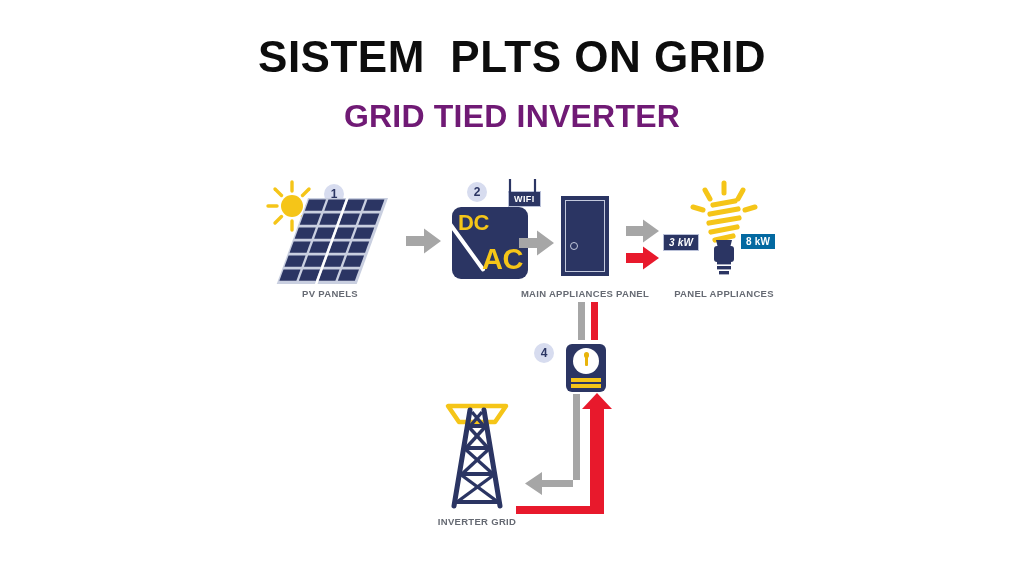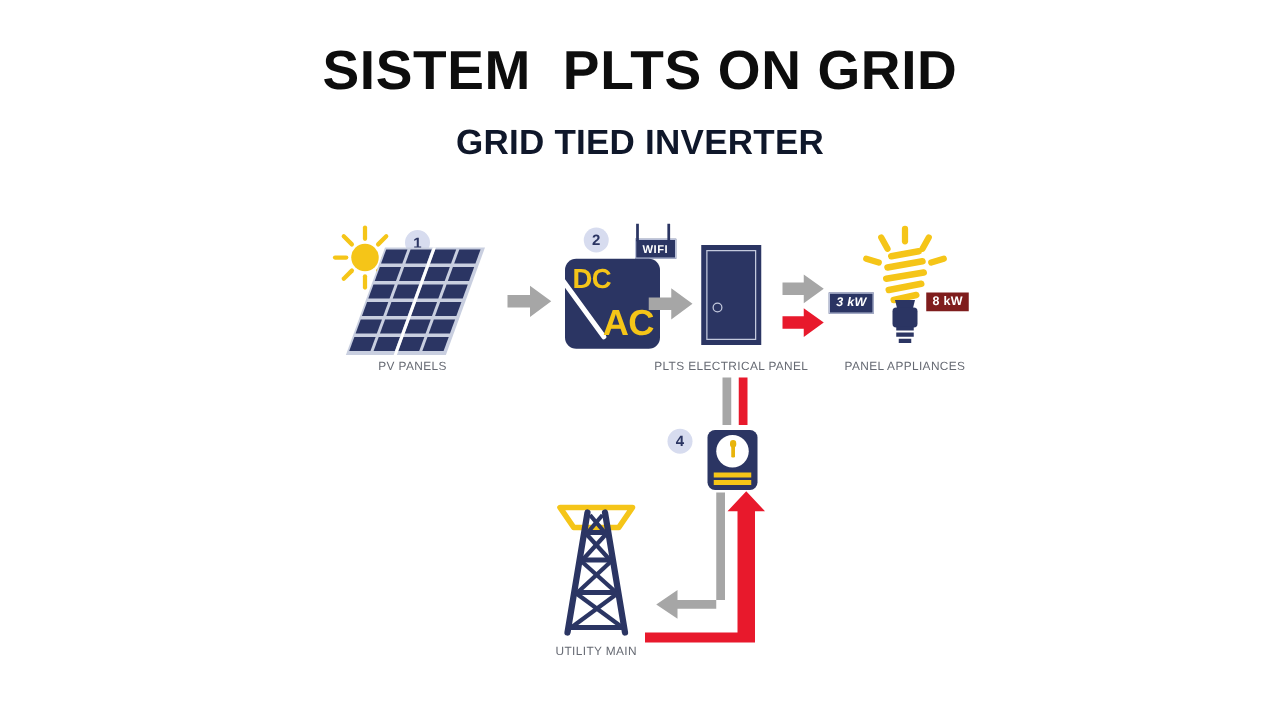--- a/index.html
+++ b/index.html
@@ -34,43 +34,43 @@
     letter-spacing: 0.5px;
     color: #0d0d0d;
     white-space: pre;
   }
   #subtitle {
     position: absolute;
     top: 98px;
     left: 0;
     width: 1024px;
     text-align: center;
-    font-size: 28px;
+    font-size: 32px;
     font-weight: bold;
     letter-spacing: 0.2px;
-    color: #0f172a;
+    color: #701a75;
   }
 
   
   #diagram {
     position: absolute;
     left: 0;
     top: 0;
     width: 1024px;
     height: 576px;
   }
 
   .node { position: absolute; }
 
   
   .caption {
     position: absolute;
     text-align: center;
     font-size: 9.5px;
-    font-weight: normal;
+    font-weight: bold;
     letter-spacing: 0.3px;
     color: #666a73;
     white-space: nowrap;
   }
 
   
   .step-badge {
     position: absolute;
     width: 20px;
     height: 20px;
@@ -93,21 +93,21 @@
     padding: 0 5px;
     color: #ffffff;
     letter-spacing: 0.2px;
     white-space: nowrap;
   }
   .kw-chip.dark {
     background: #2b3563;
     border: 1.5px solid #b9c0d8;
   }
   .kw-chip.yellow {
-    background: #7f1d1d;
+    background: #0369a1;
   }
 
   
   .wifi-chip {
     position: absolute;
     background: #2b3563;
     color: #ffffff;
     font-size: 9px;
     font-weight: bold;
     line-height: 14px;
@@ -312,21 +312,21 @@
       <svg width="36" height="26" viewBox="0 0 36 26">
         <path d="M0,8 L18,8 L18,0.5 L35,13 L18,25.5 L18,18 L0,18 Z" fill="#a6a6a6"></path>
       </svg>
     </div>
 
     <div id="panel-box" style="left:561px; top:196px;">
       <span class="inner"></span>
       <span class="knob"></span>
     </div>
 
-    <div class="caption" style="left:515px; top:288px; width:140px;">PLTS ELECTRICAL PANEL</div>
+    <div class="caption" style="left:515px; top:288px; width:140px;">MAIN APPLIANCES PANEL</div>
 
     <div class="node" style="left:626px; top:219px;">
       <svg width="34" height="24" viewBox="0 0 34 24">
         <path d="M0,7 L17,7 L17,0.5 L33,12 L17,23.5 L17,17 L0,17 Z" fill="#a6a6a6"></path>
       </svg>
     </div>
 
     <div class="node" style="left:626px; top:246px;">
       <svg width="34" height="24" viewBox="0 0 34 24">
         <path d="M0,7 L17,7 L17,0.5 L33,12 L17,23.5 L17,17 L0,17 Z" fill="#e8192c"></path>
@@ -417,16 +417,16 @@
           <line x1="26" y1="50" x2="55" y2="76"></line>
           <line x1="52" y1="50" x2="24" y2="76"></line>
           <line x1="22" y1="76" x2="60" y2="104"></line>
           <line x1="57" y1="76" x2="19" y2="104"></line>
           <line x1="34" y1="14" x2="45" y2="27"></line>
           <line x1="44" y1="14" x2="33" y2="27"></line>
         </g>
       </svg>
     </div>
 
-    <div class="caption" style="left:427px; top:516px; width:100px;">UTILITY MAIN</div>
+    <div class="caption" style="left:427px; top:516px; width:100px;">INVERTER GRID</div>
 
   </div>
 </div>
 
 </body></html>

